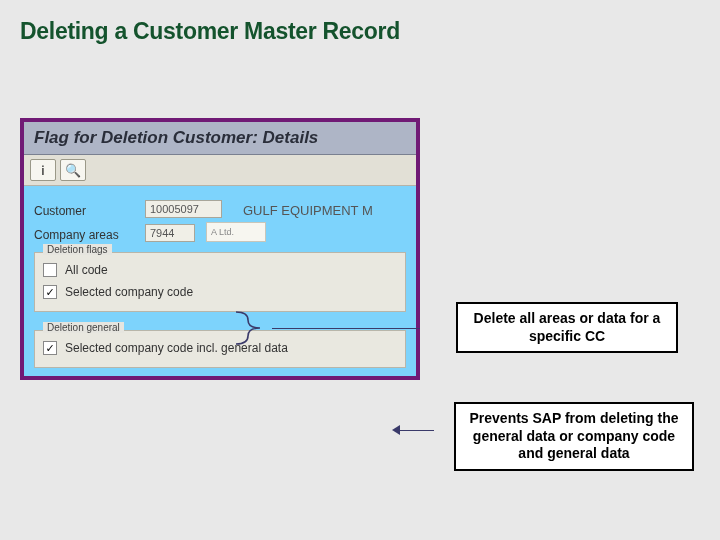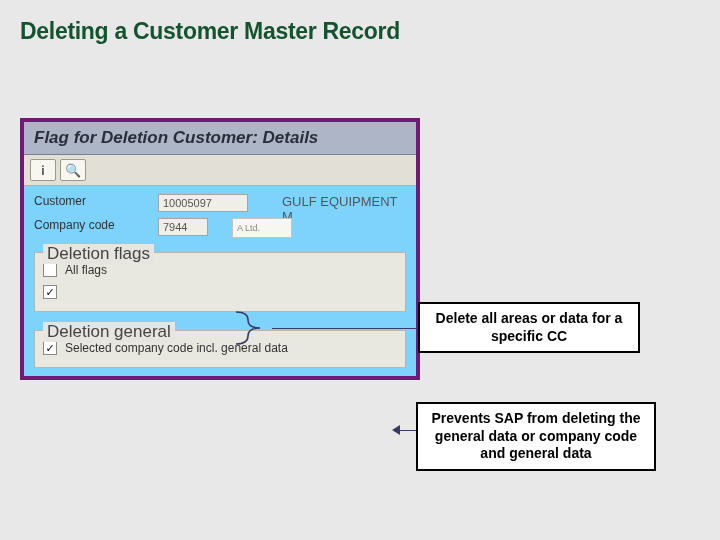--- a/index.html
+++ b/index.html
@@ -57,23 +57,23 @@
     display: flex;
     align-items: center;
     justify-content: center;
     font-size: 13px;
   }
   .sap-body {
     padding: 8px 10px;
   }
   .sap-row {
     display: flex;
-    align-items: flex-start;
+    align-items: flex-end;
     height: 24px;
-    gap: 24px;
+    gap: 11px;
   }
   .sap-label {
     width: 100px;
     font-size: 12px;
     color: #333;
   }
   .sap-input {
     background: #f0efe7;
     border: 1px solid #a8a69a;
     height: 18px;
@@ -105,21 +105,21 @@
     background: #e9e8e0;
     padding: 6px 8px 8px 8px;
     position: relative;
   }
   .sap-group-label {
     position: absolute;
     top: -9px;
     left: 8px;
     background: #e6e5df;
     padding: 0 4px;
-    font-size: 17px;
+    font-size: 10px;
     color: #444;
   }
   .sap-check-row {
     display: flex;
     align-items: center;
     height: 22px;
     gap: 8px;
   }
   .sap-checkbox {
     width: 14px;
@@ -140,20 +140,21 @@
 
   .callout {
     position: absolute;
     background: #fff;
     border: 2px solid #000;
     padding: 6px 10px;
     font-size: 14px;
     font-weight: bold;
     text-align: center;
     line-height: 1.25;
+    margin-left: 38px;
   }
   .callout-1 { top: 302px; left: 418px; width: 222px; }
   .callout-2 { top: 402px; left: 416px; width: 240px; }
 
   
   .bracket {
     position: absolute;
     left: 232px;
     top: 308px;
     width: 40px;
@@ -201,38 +202,39 @@
     </div>
     <div class="sap-tool-btn">
       <span>🔍</span>
     </div>
   </div>
 
   <div class="sap-body">
 
     <div class="sap-row">
       <div class="sap-label">Customer</div>
-      <div class="sap-input" style="width:90px">10005097</div>
+      <div class="sap-input" style="width:77px">10005097</div>
       <div class="sap-desc">GULF EQUIPMENT M</div>
     </div>
 
     <div class="sap-row">
-      <div class="sap-label">Company code</div>
+      <div class="sap-label">Company areas</div>
       <div class="sap-input" style="width:50px">7944</div>
       <div class="sap-input-ghost" style="width:60px">A Ltd.</div>
     </div>
 
     <div class="sap-group">
       <div class="sap-group-label">Deletion flags</div>
       <div class="sap-check-row">
         <div class="sap-checkbox"></div>
-        <div class="sap-check-text">All flags</div>
+        <div class="sap-check-text">All code</div>
       </div>
       <div class="sap-check-row">
         <div class="sap-checkbox">✓</div>
+        <div class="sap-check-text">Selected company code</div>
       </div>
     </div>
 
     <div class="sap-group" style="margin-top:18px">
       <div class="sap-group-label">Deletion general</div>
       <div class="sap-check-row">
         <div class="sap-checkbox">✓</div>
         <div class="sap-check-text">Selected company code incl. general data</div>
       </div>
     </div>

